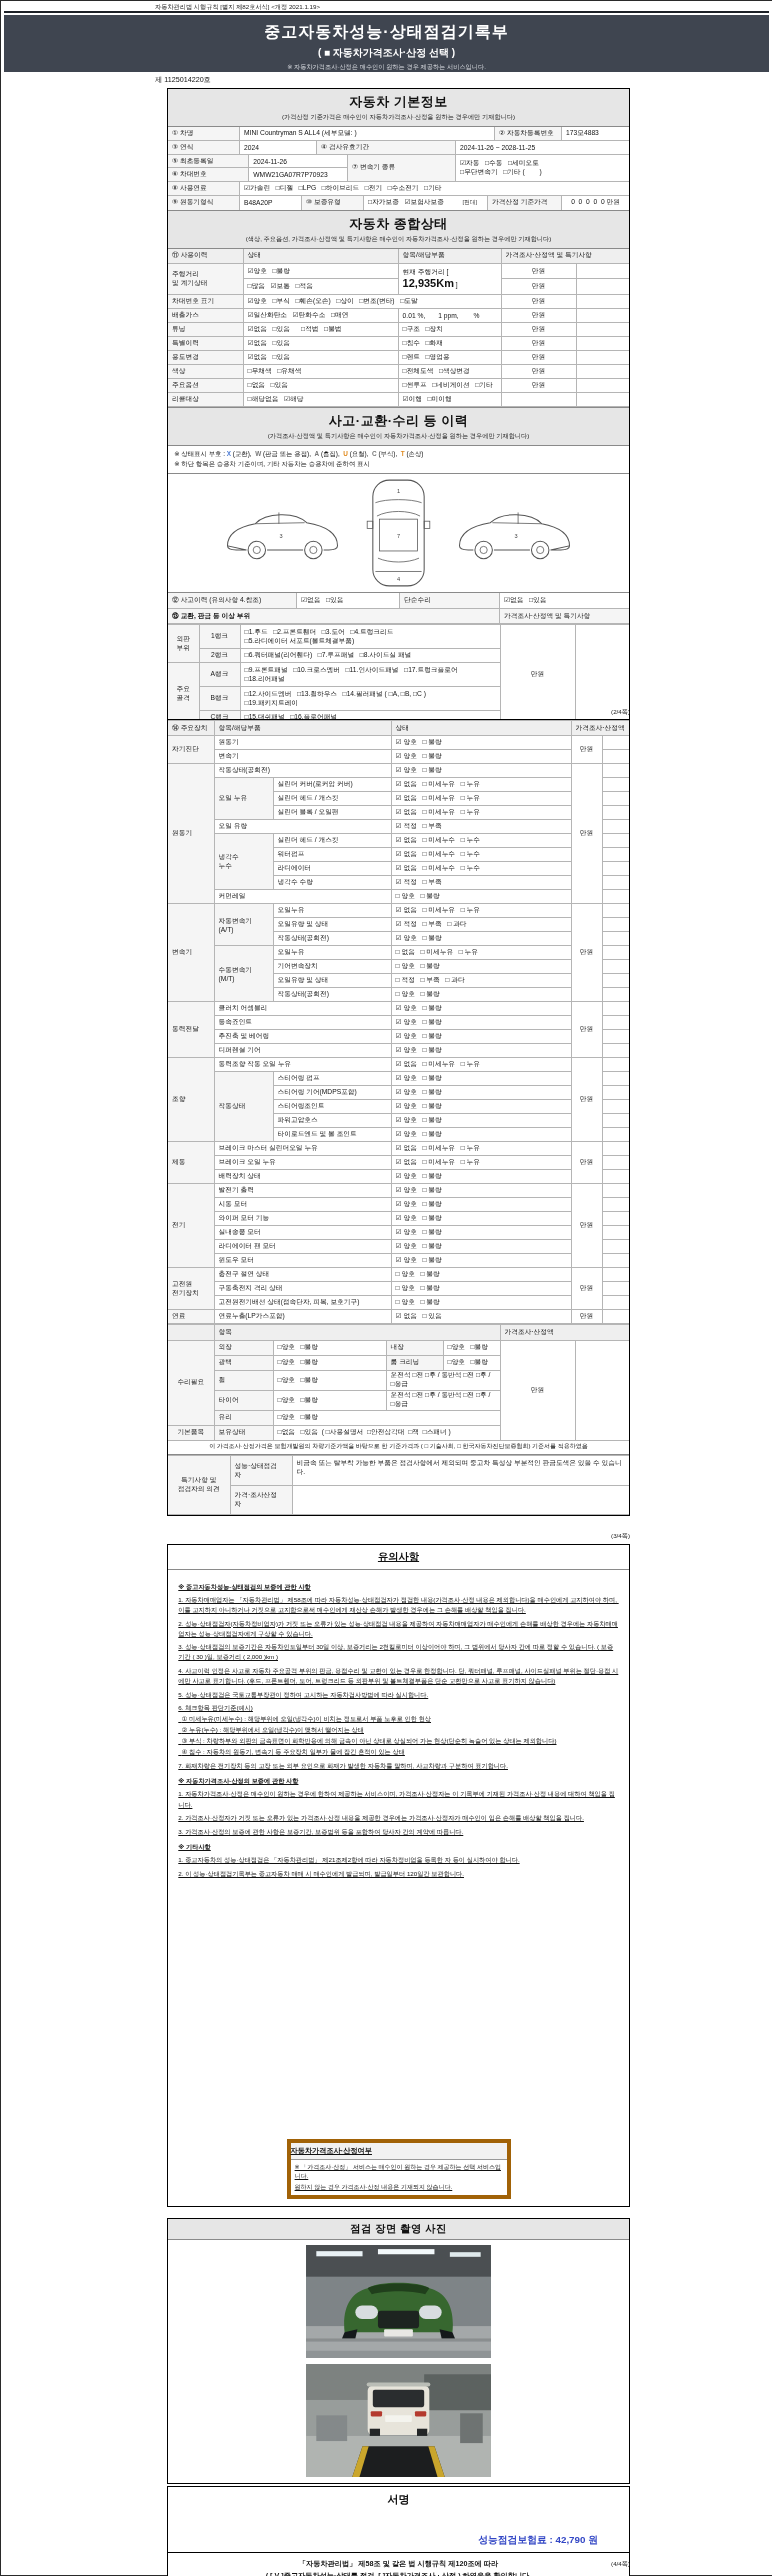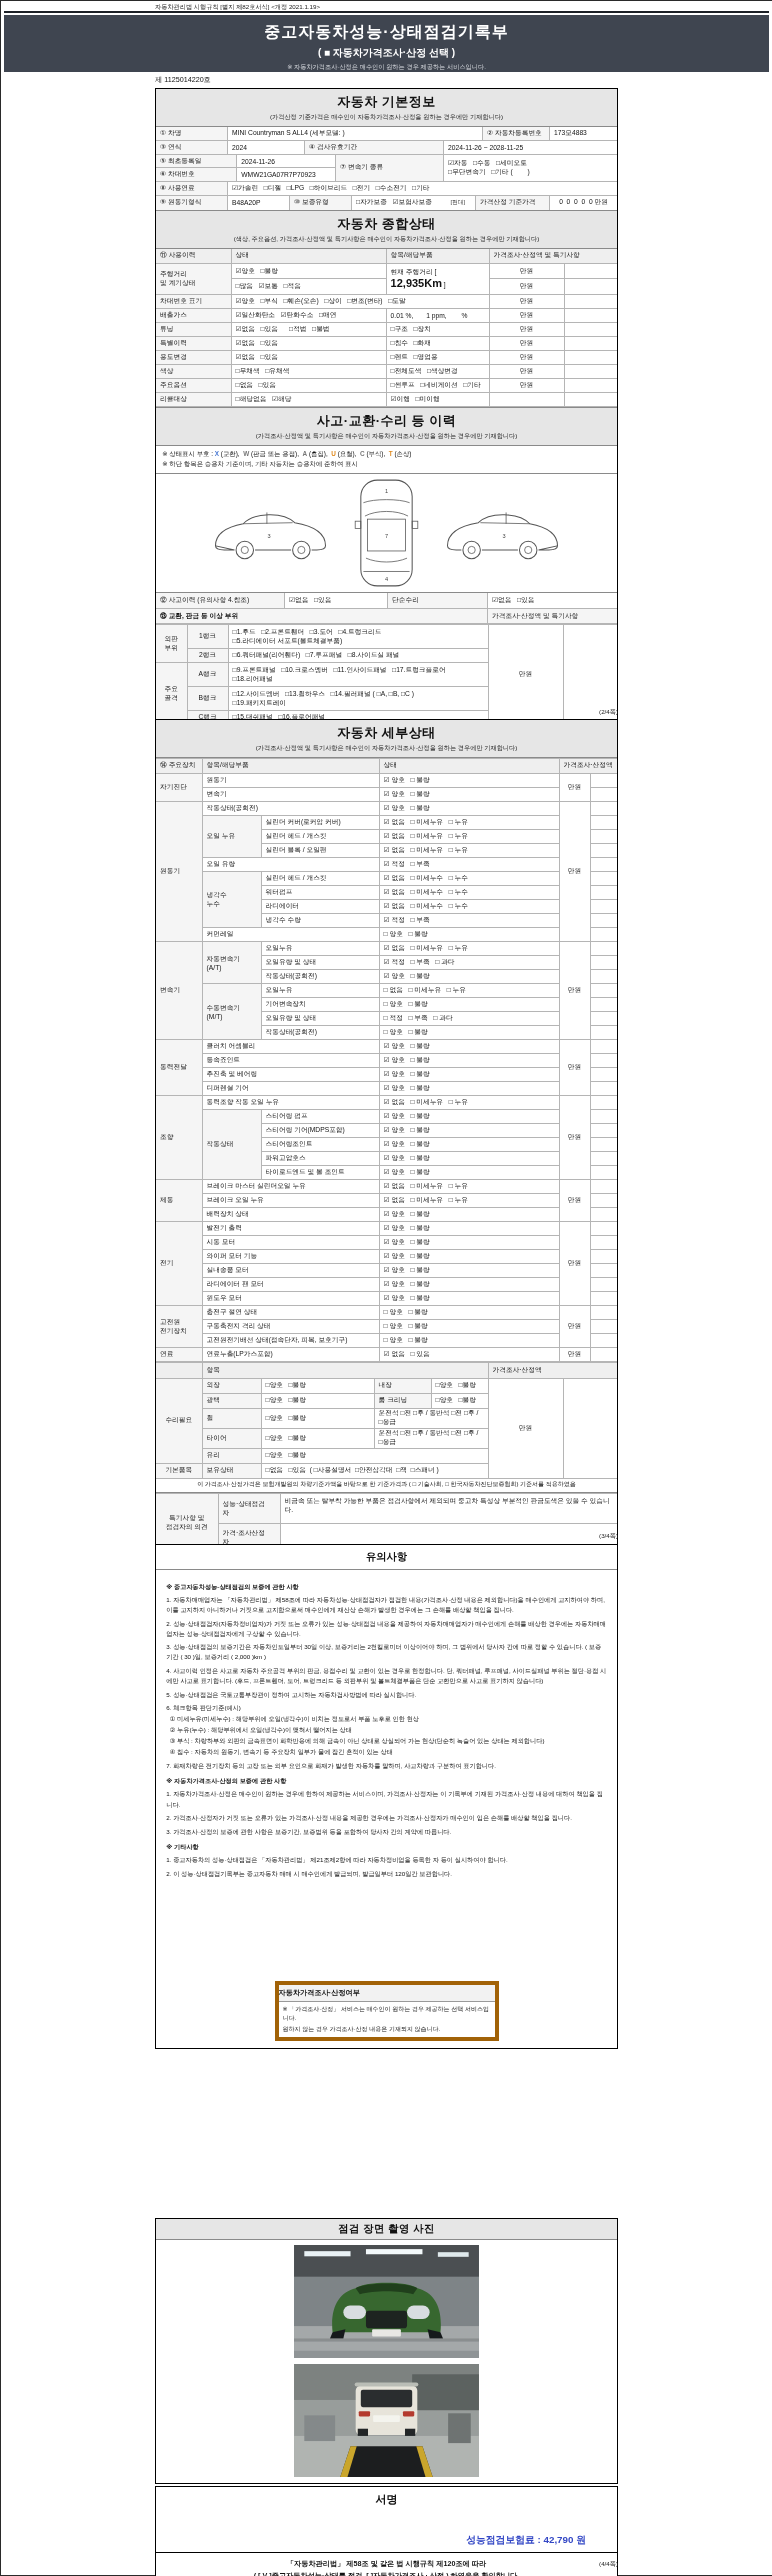--- a/index.html
+++ b/index.html
@@ -1,20 +1,20 @@
 <!DOCTYPE html>
 <html style="font-size:8.2px"><head>
 <meta charset="utf-8">
 <style>
   html,body{margin:0;padding:0;background:#fff;}
   .page{position:relative;width:773px;height:2576px;background:#fff;overflow:hidden;
         font-family:"Liberation Sans","DejaVu Sans",sans-serif;color:#111;
         box-shadow:inset 0 0 0 1px #2a2a2a;}
   .abs{position:absolute;}
-  .content{left:155px;width:463px;}
+  .content{left:167px;width:463px;}
   .topline{top:2.6px;left:155px;font-size:6.2px;color:#222;}
   .rule{top:11.3px;left:4.1px;right:4.1px;height:1.5px;background:#1d2127;}
   .banner{top:15px;left:4.1px;right:4.1px;height:57px;background:#3f4550;color:#fff;text-align:center;}
   .banner .t1{font-size:16px;font-weight:bold;letter-spacing:1px;padding-top:7.2px;}
   .banner .t2{font-size:10px;font-weight:bold;margin-top:3.1px;}
   .banner .t3{font-size:6.2px;color:#d9dce1;margin-top:2.6px;}
   .docno{top:75px;left:155px;font-size:7.2px;}
   .block{border:1px solid #000;background:#fff;box-sizing:border-box;}
   .band{background:#e6e6e6;border-bottom:0.5px solid #8a8a8a;text-align:center;padding:4.1px 0 3.6px;}
   .band .bt{font-size:13px;font-weight:bold;letter-spacing:0.5px;}
@@ -315,24 +315,20 @@
         <td class="lb2 ctr">C랭크</td>
         <td>□15.대쉬패널   □16.플로어패널</td>
       </tr>
     </tbody>
       </table>
   </div>
 
   <div class="abs content pgmark" style="top:708px;">(2/4쪽)</div>
 
   <div class="abs content block" style="top:719px;">
-    <div class="band">
-      <div class="bt">자동차 세부상태</div>
-      <div class="bs">(가격조사·산정액 및 특기사항은 매수인이 자동차가격조사·산정을 원하는 경우에만 기재합니다)</div>
-    </div>
 
     <table>
       <colgroup>
           <col style="width:46px">
           <col style="width:59px">
           <col style="width:118px">
           <col style="width:180px">
           <col style="width:31px">
           <col>
         </colgroup>
@@ -666,21 +662,21 @@
         <td class="lb2">가격·조사산정
 자</td>
         <td></td>
       </tr>
     </tbody>
       </table>
   </div>
 
   <div class="abs content pgmark" style="top:1532px;">(3/4쪽)</div>
 
-  <div class="abs content block notice" style="top:1544px;height:505px;">
+  <div class="abs content block notice" style="top:1544px;height:663px;text-decoration:underline;">
     <div class="ntitle">유의사항</div>
     <div class="nbody">
       <p class="nh">※ 중고자동차성능·상태점검의 보증에 관한 사항</p>
       <p>1. 자동차매매업자는 「자동차관리법」 제58조에 따라 자동차성능·상태점검자가 점검한 내용(가격조사·산정 내용은 제외합니다)을 매수인에게 고지하여야 하며, 이를 고지하지 아니하거나 거짓으로 고지함으로써 매수인에게 재산상 손해가 발생한 경우에는 그 손해를 배상할 책임을 집니다.</p>
       <p>2. 성능·상태점검자(자동차정비업자)가 거짓 또는 오류가 있는 성능·상태점검 내용을 제공하여 자동차매매업자가 매수인에게 손해를 배상한 경우에는 자동차매매업자는 성능·상태점검자에게 구상할 수 있습니다.</p>
       <p>3. 성능·상태점검의 보증기간은 자동차인도일부터 30일 이상, 보증거리는 2천킬로미터 이상이어야 하며, 그 범위에서 당사자 간에 따로 정할 수 있습니다. ( 보증기간 ( 30 )일, 보증거리 ( 2,000 )km )</p>
       <p>4. 사고이력 인정은 사고로 자동차 주요골격 부위의 판금, 용접수리 및 교환이 있는 경우로 한정합니다. 단, 쿼터패널, 루프패널, 사이드실패널 부위는 절단·용접 시에만 사고로 표기합니다. (후드, 프론트휀더, 도어, 트렁크리드 등 외판부위 및 볼트체결부품은 단순 교환만으로 사고로 표기하지 않습니다)</p>
       <p>5. 성능·상태점검은 국토교통부장관이 정하여 고시하는 자동차검사방법에 따라 실시합니다.</p>
       <p style="margin-bottom:1px">6. 체크항목 판단기준(예시)</p>
       <p style="margin-bottom:1px">  ① 미세누유(미세누수) : 해당부위에 오일(냉각수)이 비치는 정도로서 부품 노후로 인한 현상</p>

